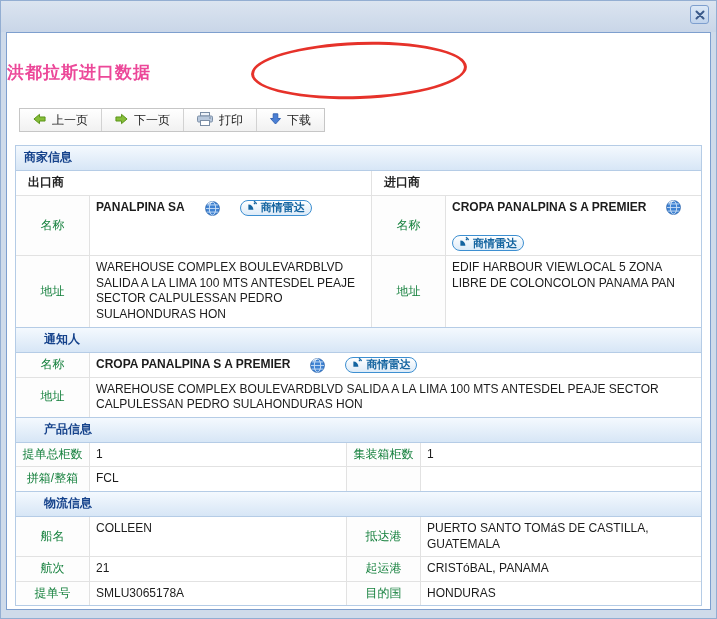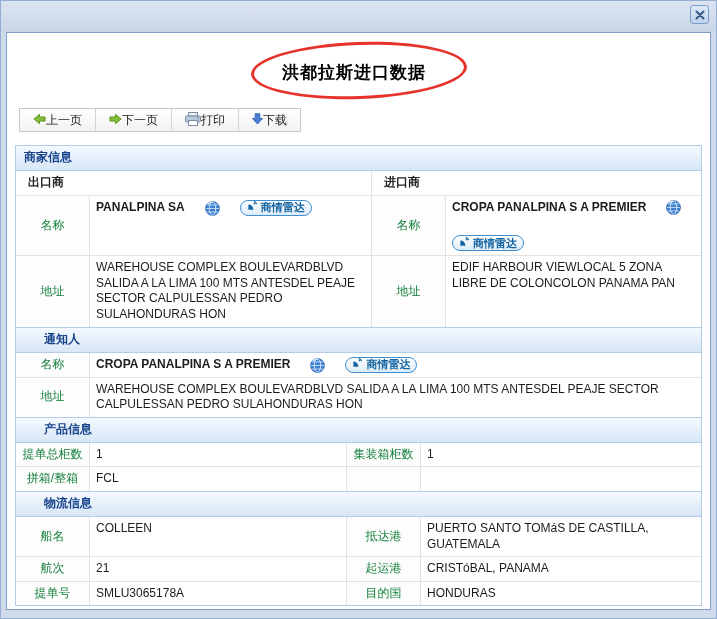--- a/index.html
+++ b/index.html
@@ -12,29 +12,29 @@
   .titlebar { height:31px; position:relative;
     background:linear-gradient(#dbe4f0,#c9d6e8); }
   .close-btn { position:absolute; top:4px; right:7px; width:19px; height:19px;
     background:linear-gradient(#dde9f7,#c0d3ec); border:1px solid #7e9fce;
     border-radius:3px; display:flex; align-items:center; justify-content:center;
     cursor:pointer; }
   .panel { position:absolute; left:5px; right:5px; top:31px; bottom:8px;
     background:#fff; border:1px solid #7e9fce; overflow:hidden; }
 
   .title-wrap { position:relative; height:60px; margin-top:8px; }
-  .page-title { position:absolute; left:0; right:9px; top:20px; text-align:center;
-    font-size:17px; font-weight:bold; color:#000000; letter-spacing:1px; }
+  .page-title { position:absolute; left:0; right:9px; top:20px; text-align:left;
+    font-size:17px; font-weight:bold; color:#ec4899; letter-spacing:1px; }
   .red-ellipse { position:absolute; left:50%; top:1px; width:216px; height:57px;
     transform:translateX(-50%) rotate(-2deg);
     border:3px solid #e6322a; border-radius:50%; }
 
   .toolbar { display:inline-flex; margin:7px 0 0 12px; border:1px solid #c6c6c6;
     background:linear-gradient(#ffffff,#f1f1f1); height:24px; }
-  .tb-btn { display:flex; align-items:center; padding:0 13px;
+  .tb-btn { display:flex; align-items:center; gap:6px; padding:0 13px;
     font-size:12px; color:#222; border-right:1px solid #d2d2d2; cursor:pointer;
     background:transparent; border-top:none; border-bottom:none; border-left:none;
     font-family:inherit; }
   .tb-btn:last-child { border-right:none; }
   .tb-btn svg { flex:0 0 auto; }
 
   .details { margin:13px 8px 0 8px; border:1px solid #b5cce6; }
   .sec-header { background:linear-gradient(#f4f9fe,#d7e6f6); color:#15428b;
     font-size:12px; font-weight:bold; padding:3px 8px 4px 8px;
     border-bottom:1px solid #b5cce6; }

